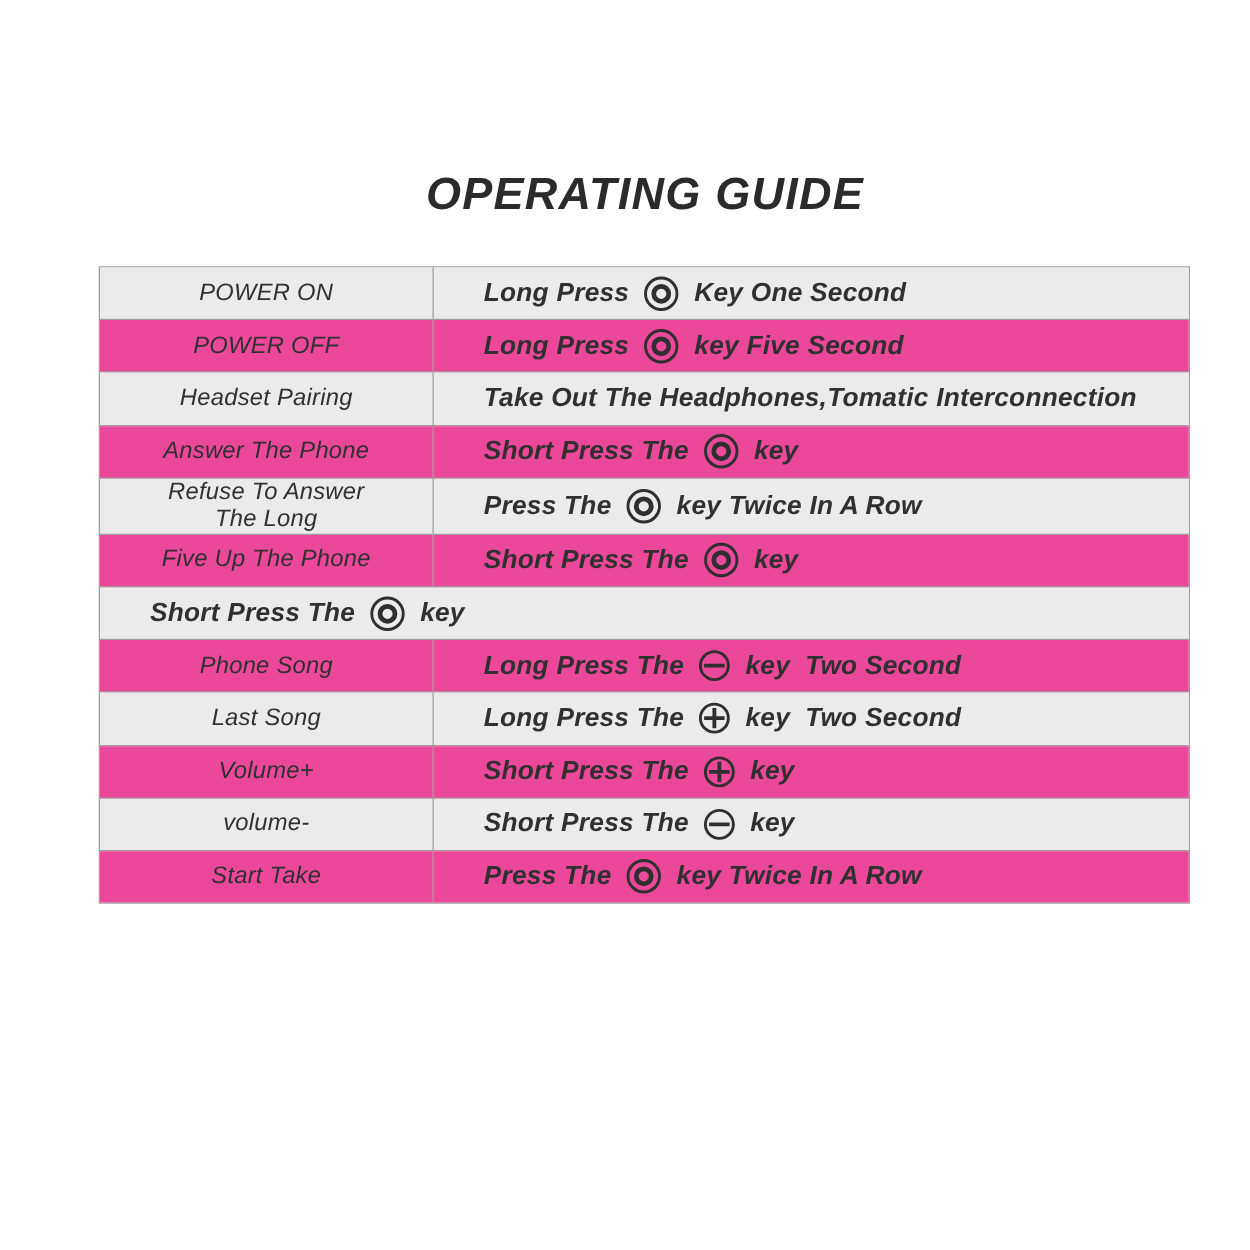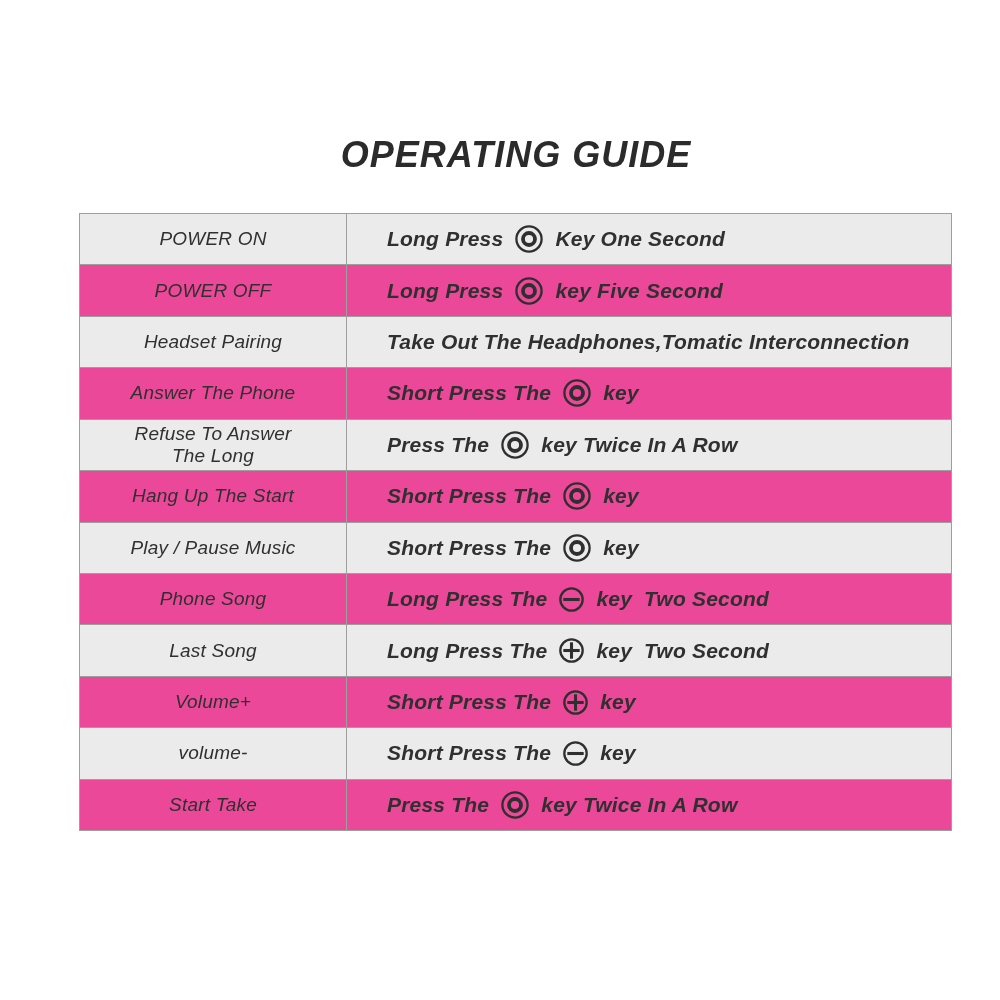--- a/index.html
+++ b/index.html
@@ -22,21 +22,21 @@
     font-weight: bold;
     font-size: 36px;
     letter-spacing: 1px;
     color: #2b2b2b;
   }
   .guide-table {
     position: absolute;
     left: 63px;
     top: 213px;
     width: 873px;
-    height: 618px;
+    height: 510px;
     box-sizing: border-box;
     border: 1px solid #9e9e9e;
     display: flex;
     flex-direction: column;
   }
   .row {
     flex: 1 1 0;
     display: flex;
     border-bottom: 1px solid #9e9e9e;
     box-sizing: border-box;
@@ -135,35 +135,32 @@
           <span class="seg-text">Press The </span>
           <svg class="key-icon" width="30" height="30" viewBox="0 0 30 30">
             <circle cx="15" cy="15" r="12.6" fill="none" stroke="#2f2f2f" stroke-width="2.3"></circle>
             <circle cx="15" cy="15" r="6" fill="none" stroke="#2f2f2f" stroke-width="3.8"></circle>
           </svg>
           <span class="seg-text"> key Twice In A Row</span>
         </div>
       </div>
       <div class="row">
         <div class="cell-action">
-          <span>Hang Up The Start</span>
-        </div>
-        <div class="cell-instruction">
-          <span class="seg-text">Short Press The </span>
-          <svg class="key-icon" width="30" height="30" viewBox="0 0 30 30">
-            <circle cx="15" cy="15" r="12.6" fill="none" stroke="#2f2f2f" stroke-width="2.3"></circle>
-            <circle cx="15" cy="15" r="6" fill="none" stroke="#2f2f2f" stroke-width="3.8"></circle>
-          </svg>
-          <span class="seg-text"> key</span>
-        </div>
-      </div>
-      <div class="row shaded">
-        <div class="cell-action">
-          <span>Play / Pause Music</span>
-        </div>
+          <span>Five Up The Phone</span>
+        </div>
+        <div class="cell-instruction">
+          <span class="seg-text">Short Press The </span>
+          <svg class="key-icon" width="30" height="30" viewBox="0 0 30 30">
+            <circle cx="15" cy="15" r="12.6" fill="none" stroke="#2f2f2f" stroke-width="2.3"></circle>
+            <circle cx="15" cy="15" r="6" fill="none" stroke="#2f2f2f" stroke-width="3.8"></circle>
+          </svg>
+          <span class="seg-text"> key</span>
+        </div>
+      </div>
+      <div class="row shaded">
         <div class="cell-instruction">
           <span class="seg-text">Short Press The </span>
           <svg class="key-icon" width="30" height="30" viewBox="0 0 30 30">
             <circle cx="15" cy="15" r="12.6" fill="none" stroke="#2f2f2f" stroke-width="2.3"></circle>
             <circle cx="15" cy="15" r="6" fill="none" stroke="#2f2f2f" stroke-width="3.8"></circle>
           </svg>
           <span class="seg-text"> key</span>
         </div>
       </div>
       <div class="row">

